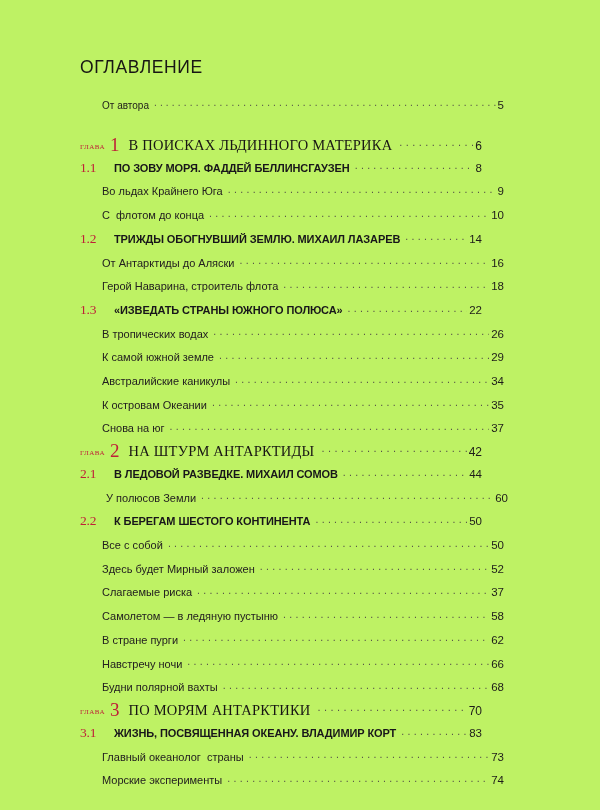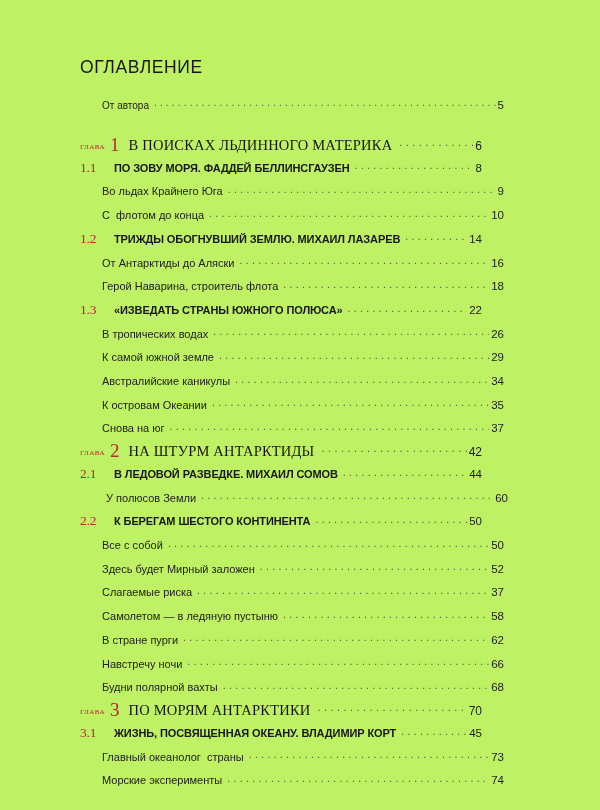--- a/index.html
+++ b/index.html
@@ -324,21 +324,21 @@
           <span class="chap-word" style="color: rgb(191, 33, 56);">ГЛАВА</span>
           <span class="chap-num" style="color: rgb(191, 33, 56);">3</span>
           <span class="chap-title">ПО МОРЯМ АНТАРКТИКИ</span>
           <span class="lead"></span>
           <span class="pageno">70</span>
         </div>
         <div class="row section">
           <span class="sec-num" style="color: rgb(191, 33, 56);">3.1</span>
           <span class="sec-title">ЖИЗНЬ, ПОСВЯЩЕННАЯ ОКЕАНУ. ВЛАДИМИР КОРТ</span>
           <span class="lead"></span>
-          <span class="pageno">45</span>
+          <span class="pageno">83</span>
         </div>
         <div class="row entry">
           <span class="label">Главный океанолог  страны</span>
           <span class="lead"></span>
           <span class="pageno">73</span>
         </div>
         <div class="row entry">
           <span class="label">Морские эксперименты</span>
           <span class="lead"></span>
           <span class="pageno">74</span>

